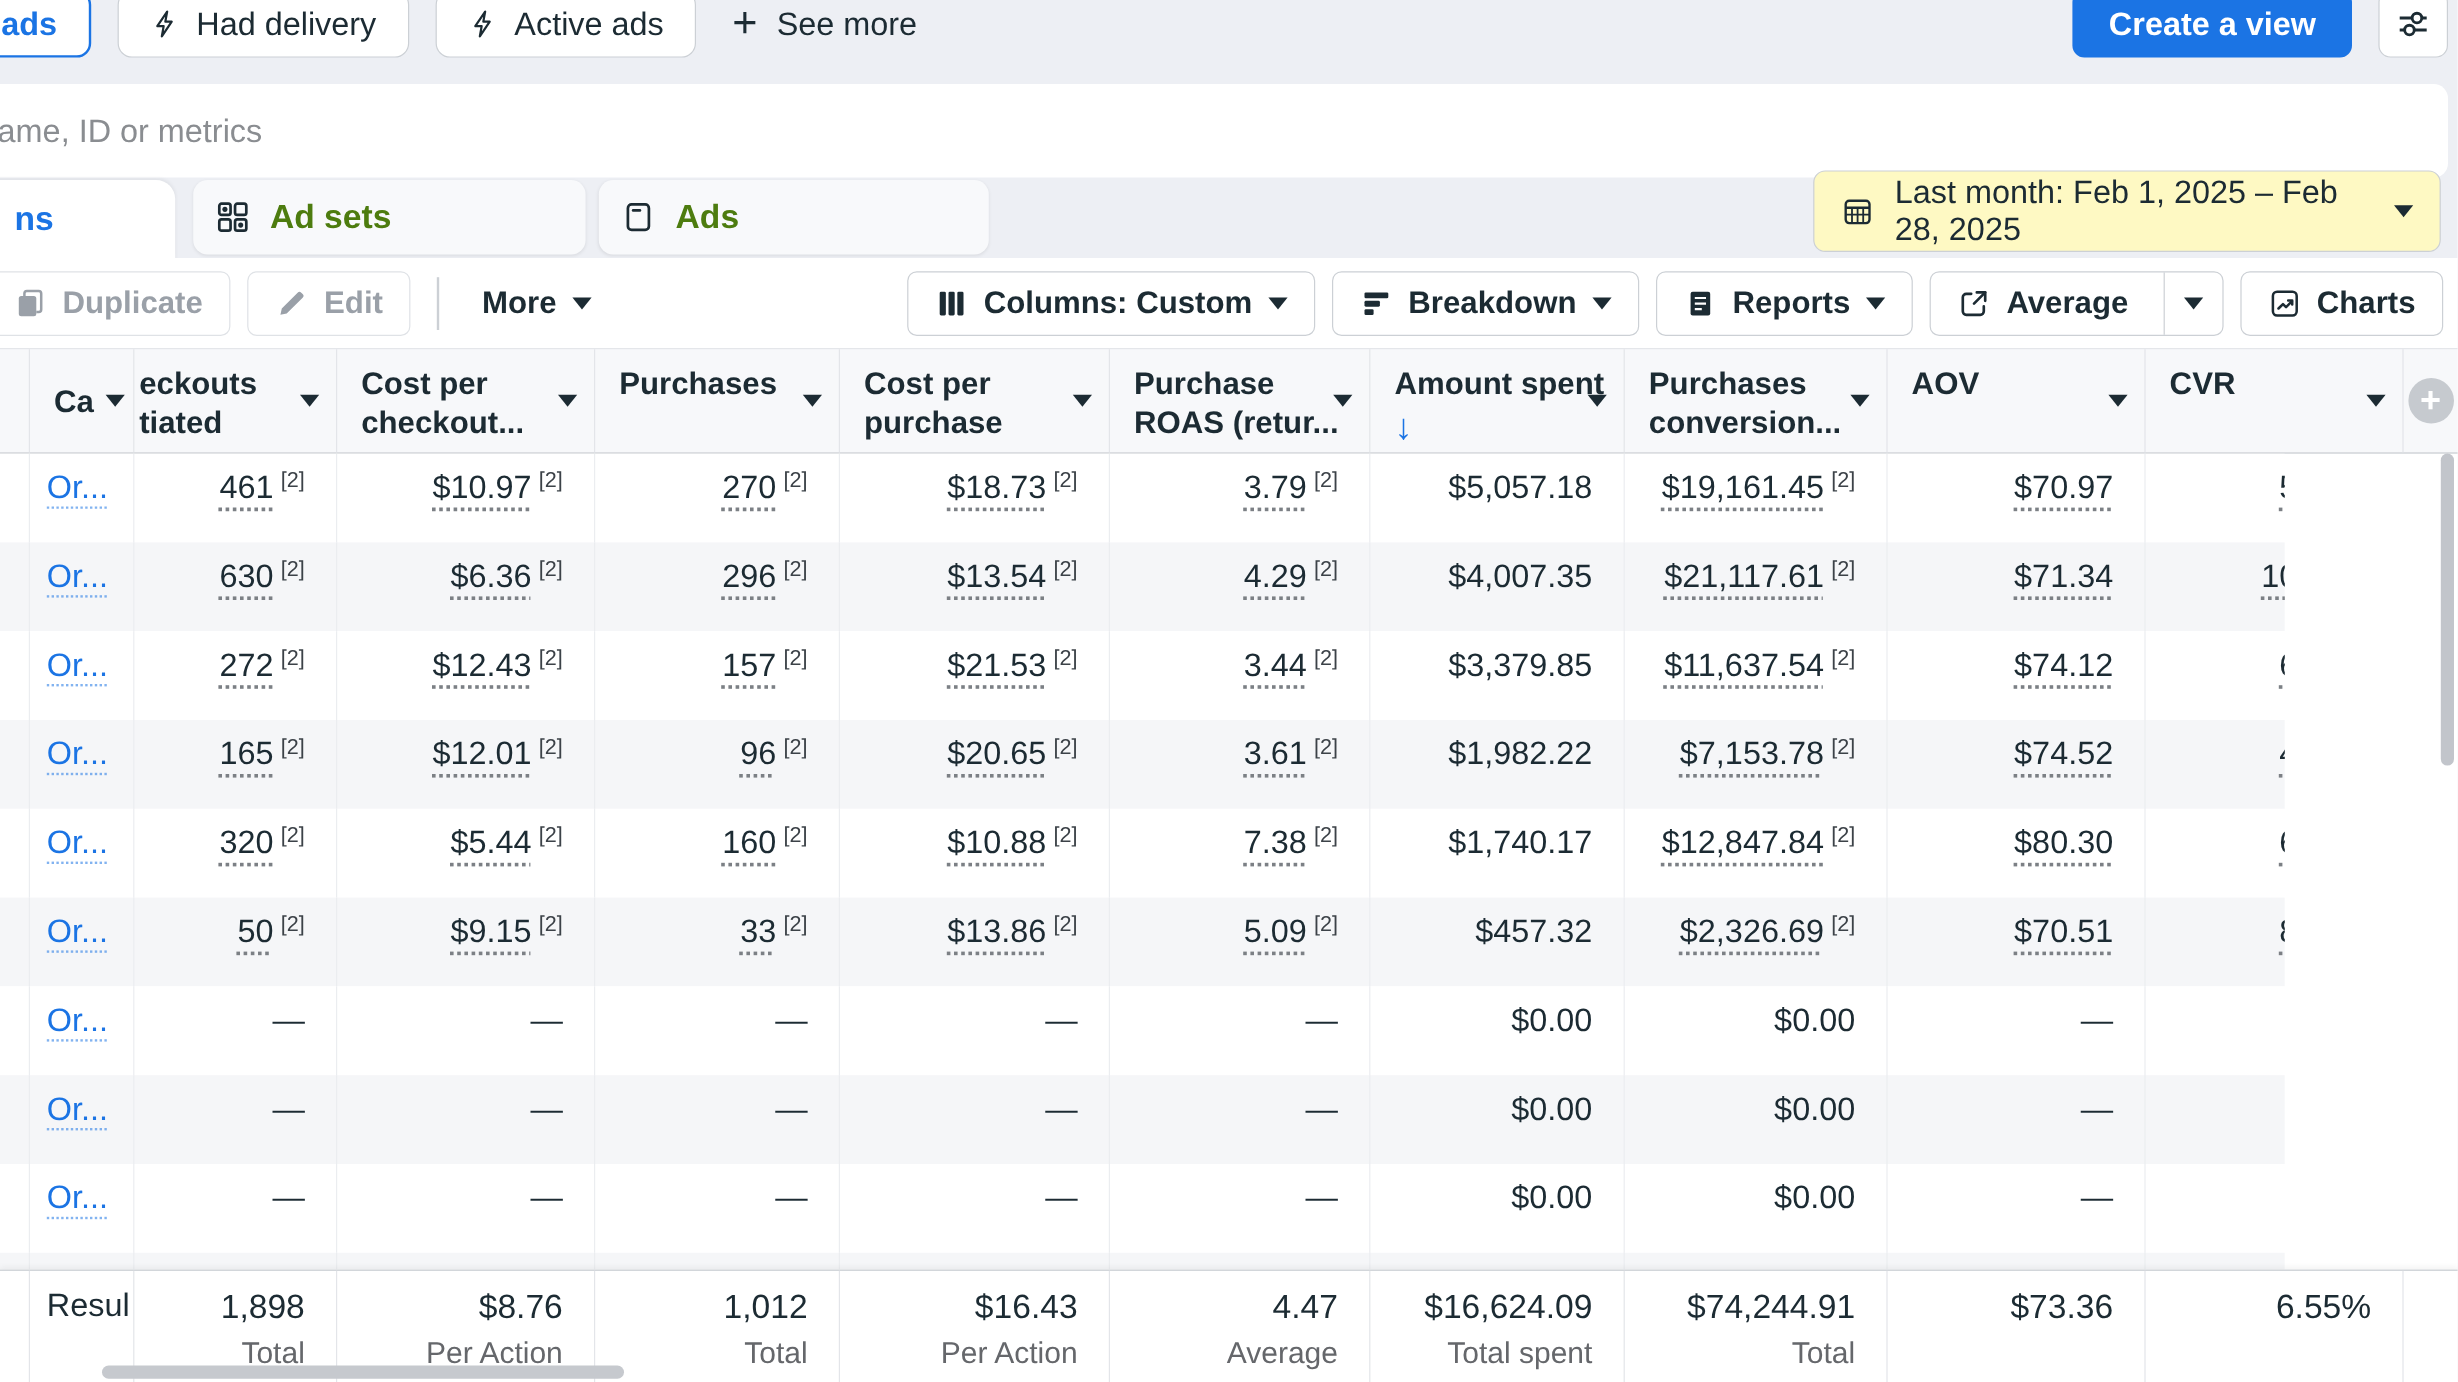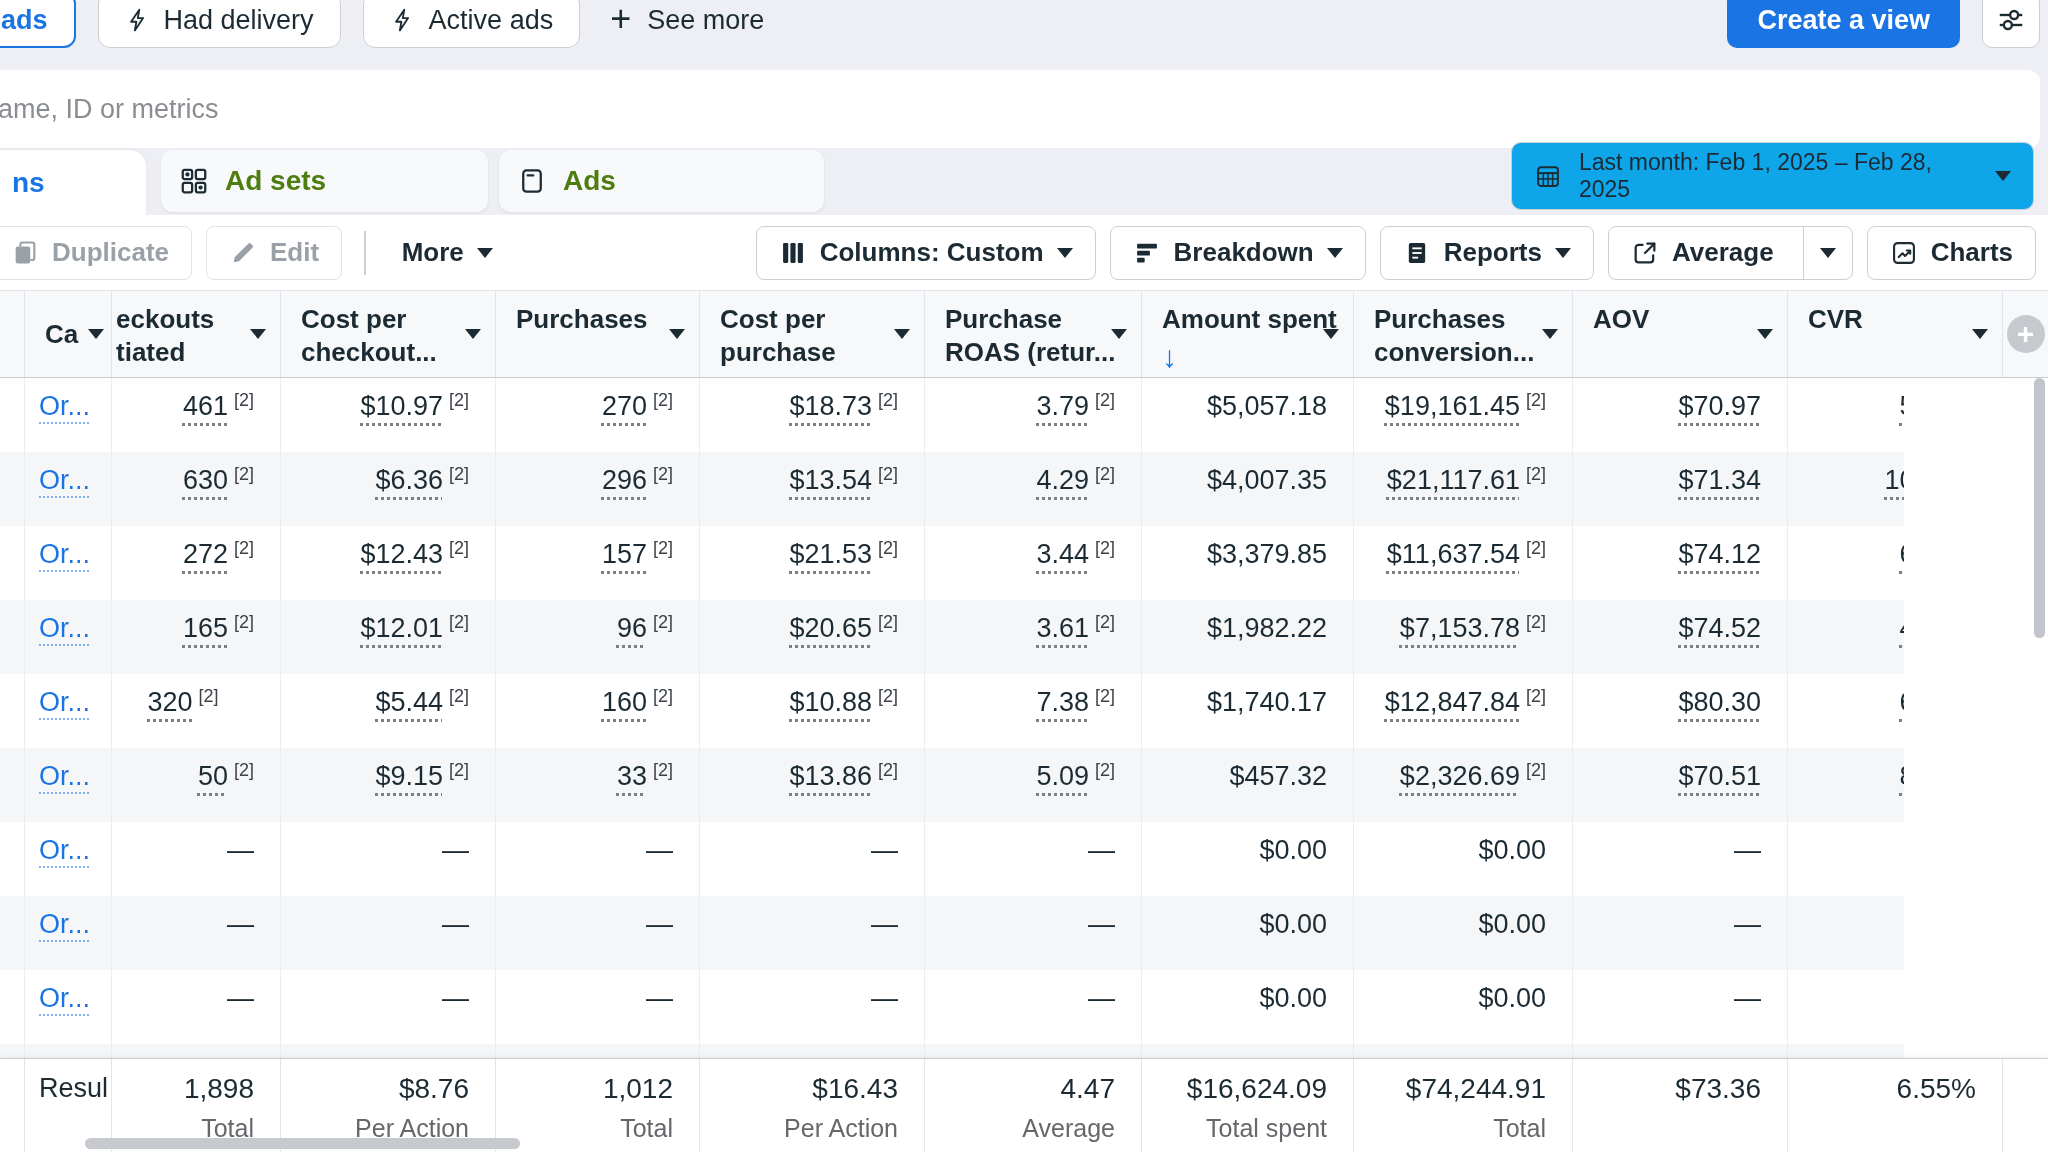--- a/index.html
+++ b/index.html
@@ -27,23 +27,23 @@
 
   
   .tabsrow{position:absolute;top:150px;left:0;width:2048px;height:65px}
   .tab{position:absolute;box-sizing:border-box;display:flex;align-items:center;font-size:28px;font-weight:700}
   .tab-active{left:-50px;top:0;width:196px;height:66px;background:#fff;border-radius:16px 16px 0 0;
               color:#1b74e4;padding-left:62px;box-shadow:0 -1px 3px rgba(0,0,0,.05)}
   .tab-card{top:0;height:62px;background:#f8f9fb;border-radius:12px;box-shadow:0 1px 3px rgba(0,0,0,.08);
             padding-left:18px;gap:16px;color:#4d7c0f}
   .tab-adsets{left:161px;width:327px}
   .tab-ads{left:499px;width:325px}
-  .datebtn{position:absolute;box-sizing:border-box;right:14px;top:-8px;width:523px;height:68px;background:#0ea5e9;
+  .datebtn{position:absolute;box-sizing:border-box;right:14px;top:-8px;width:523px;height:68px;background:#fef9c3;
            border:1.5px solid #ccd0d5;border-radius:10px;display:flex;align-items:center;gap:17px;
-           padding:0 22px;font-size:23px;font-weight:500}
+           padding:0 22px;font-size:27px;font-weight:500}
   .datebtn .caret{margin-left:auto}
 
   
   .actionbar{position:absolute;top:215px;left:0;width:2048px;height:75px;background:#fff;
              display:flex;align-items:center;gap:14px;box-sizing:border-box;padding-right:12px}
   .btn{box-sizing:border-box;height:54px;display:inline-flex;align-items:center;gap:13px;background:#fff;
        border:1.5px solid #ccd0d5;border-radius:8px;padding:0 22px;font-size:26px;font-weight:600;
        color:#1c2b33;white-space:nowrap}
   .btn-disabled{color:#9aa0a8;border-color:#dfe2e6}
   .btn-disabled svg{color:#9aa0a8}
@@ -396,21 +396,21 @@
         <div class="td" style="width: 217px; flex: 0 0 217px;"><span class="val dot">3.61</span><span class="sup">[2]</span></div>
         <div class="td" style="width: 212px; flex: 0 0 212px;"><span class="val">$1,982.22</span></div>
         <div class="td" style="width: 219px; flex: 0 0 219px;"><span class="val dot">$7,153.78</span><span class="sup">[2]</span></div>
         <div class="td" style="width: 215px; flex: 0 0 215px;"><span class="val dot">$74.52</span></div>
         <div class="td" style="width: 215px; flex: 0 0 215px;"><span class="val dot">4.10%</span></div>
         <div class="td td-add" style="width: 45px; flex: 0 0 45px;"></div>
       </div>
       <div class="tr">
         <div class="td td-strip" style="width: 25px; flex: 0 0 25px;"></div>
         <div class="td td-name" style="width: 87px; flex: 0 0 87px;">Or...</div>
-        <div class="td" style="width: 169px; flex: 0 0 169px; text-align: center;"><span class="val dot">320</span><span class="sup">[2]</span></div>
+        <div class="td" style="width: 169px; flex: 0 0 169px;"><span class="val dot">320</span><span class="sup">[2]</span></div>
         <div class="td" style="width: 215px; flex: 0 0 215px;"><span class="val dot">$5.44</span><span class="sup">[2]</span></div>
         <div class="td" style="width: 204px; flex: 0 0 204px;"><span class="val dot">160</span><span class="sup">[2]</span></div>
         <div class="td" style="width: 225px; flex: 0 0 225px;"><span class="val dot">$10.88</span><span class="sup">[2]</span></div>
         <div class="td" style="width: 217px; flex: 0 0 217px;"><span class="val dot">7.38</span><span class="sup">[2]</span></div>
         <div class="td" style="width: 212px; flex: 0 0 212px;"><span class="val">$1,740.17</span></div>
         <div class="td" style="width: 219px; flex: 0 0 219px;"><span class="val dot">$12,847.84</span><span class="sup">[2]</span></div>
         <div class="td" style="width: 215px; flex: 0 0 215px;"><span class="val dot">$80.30</span></div>
         <div class="td" style="width: 215px; flex: 0 0 215px;"><span class="val dot">6.69%</span></div>
         <div class="td td-add" style="width: 45px; flex: 0 0 45px;"></div>
       </div>

